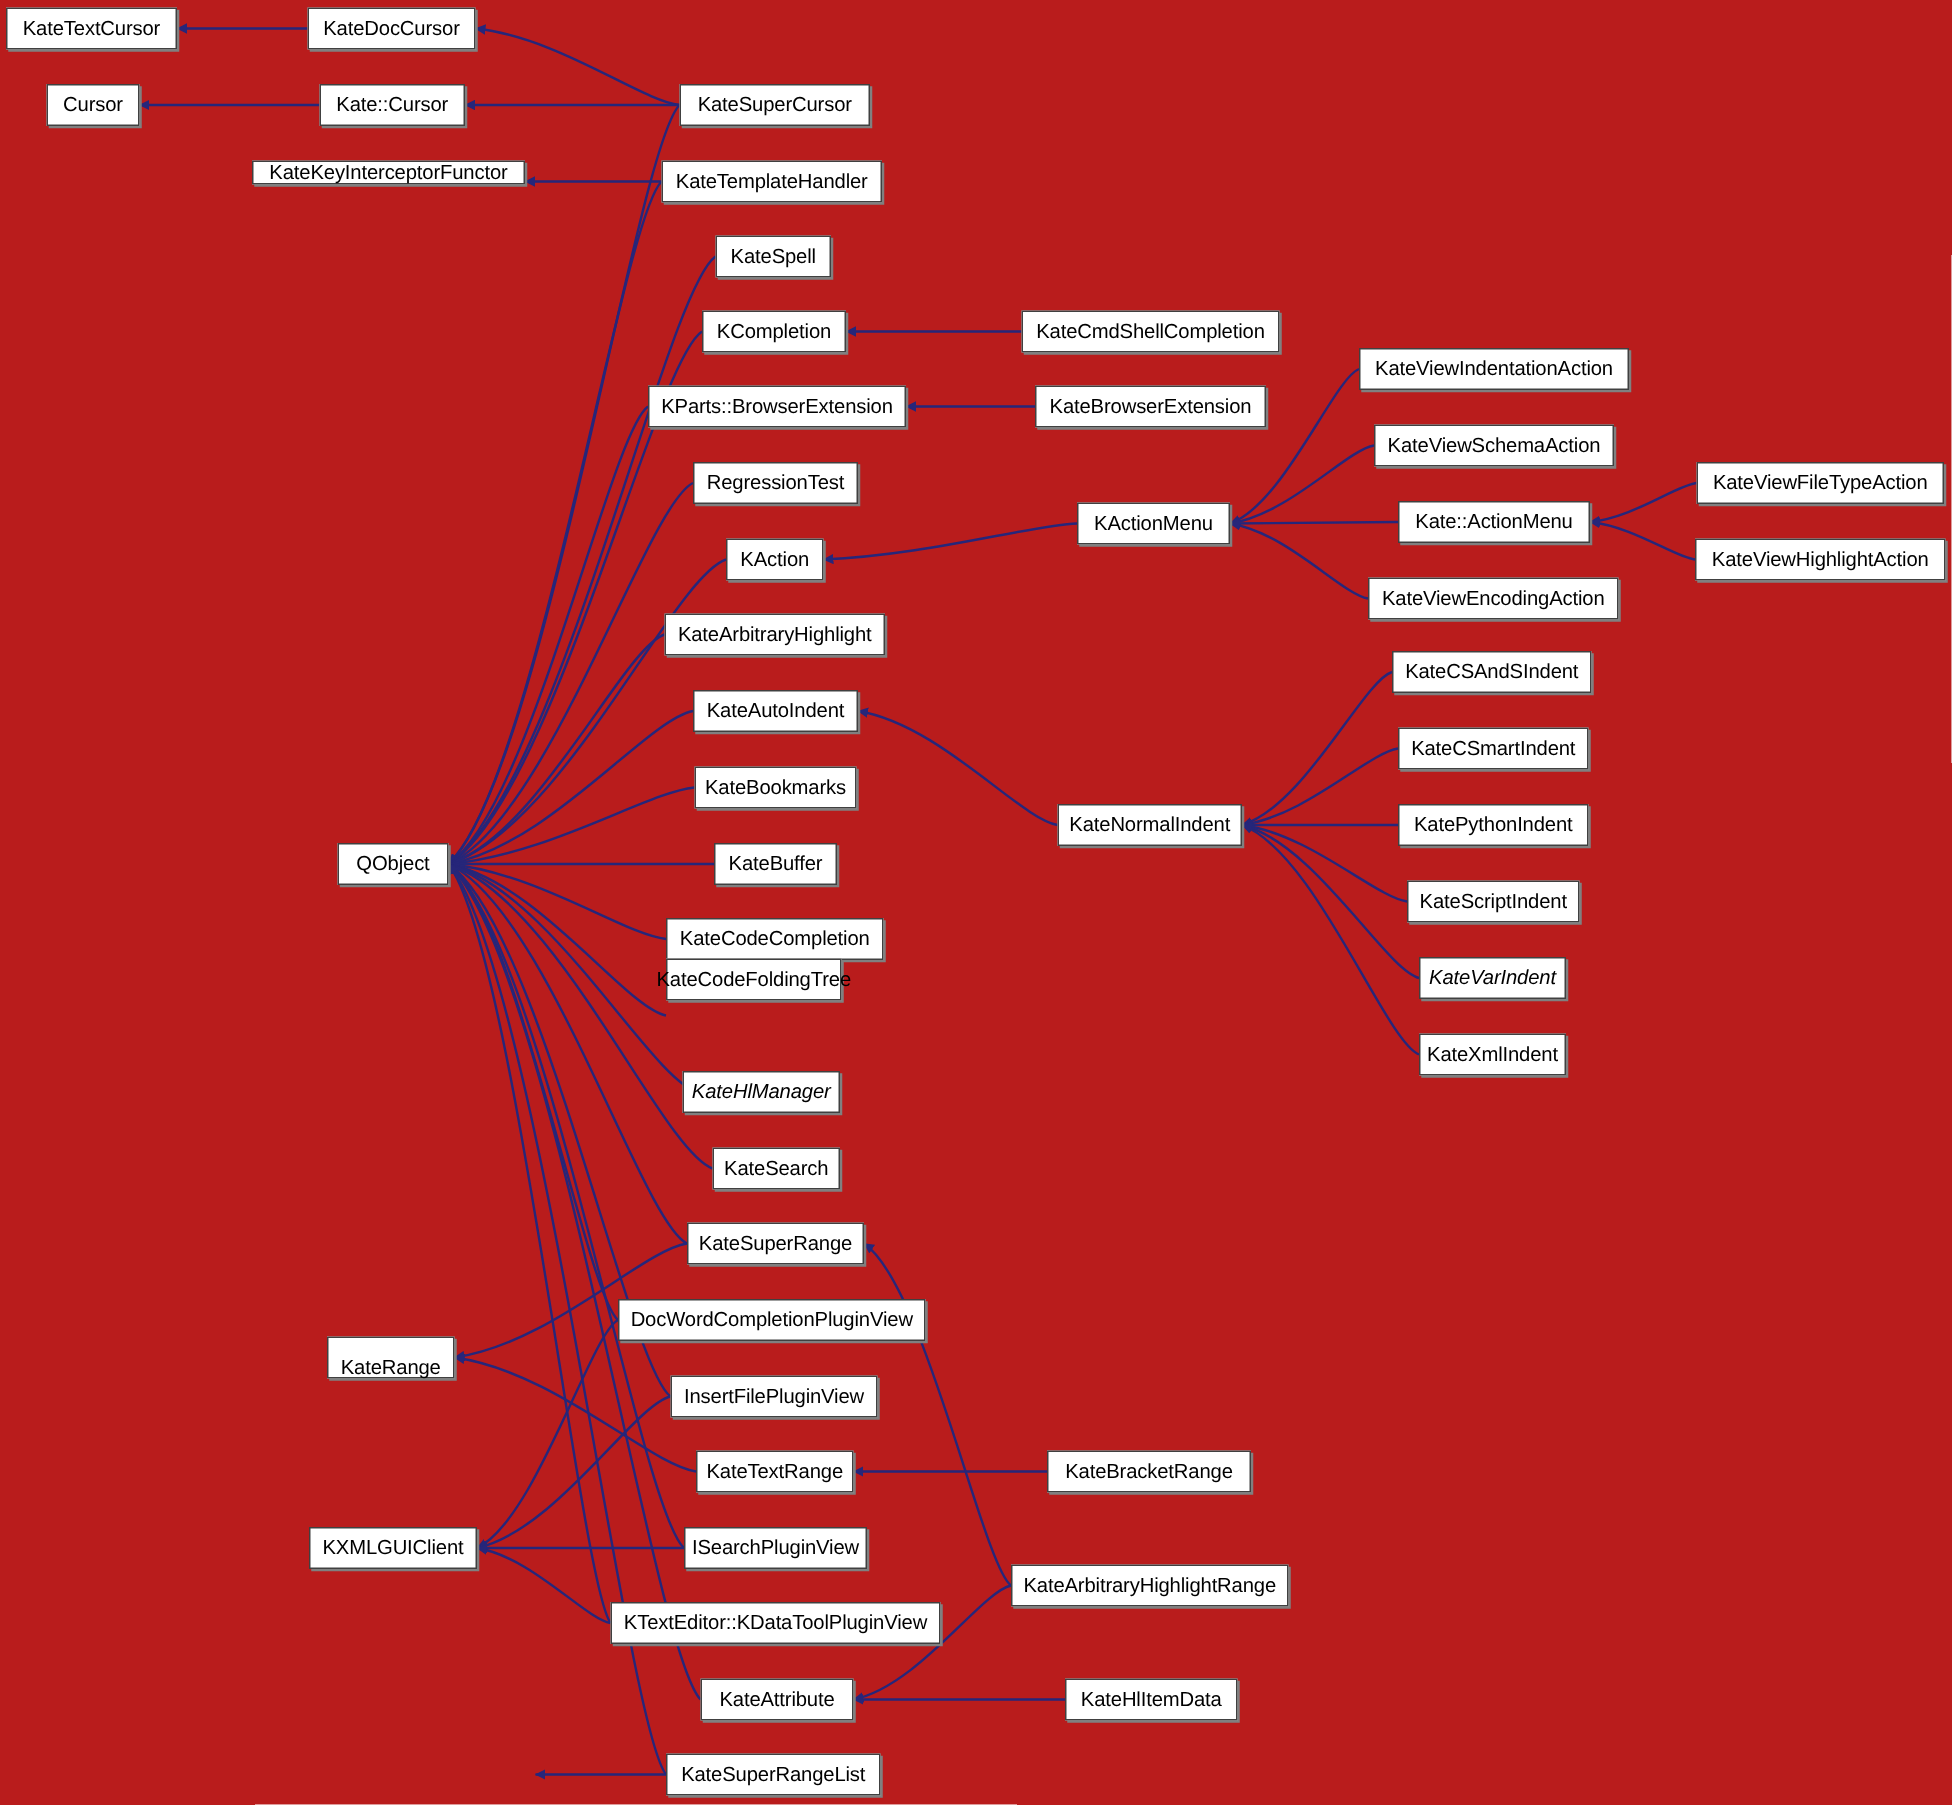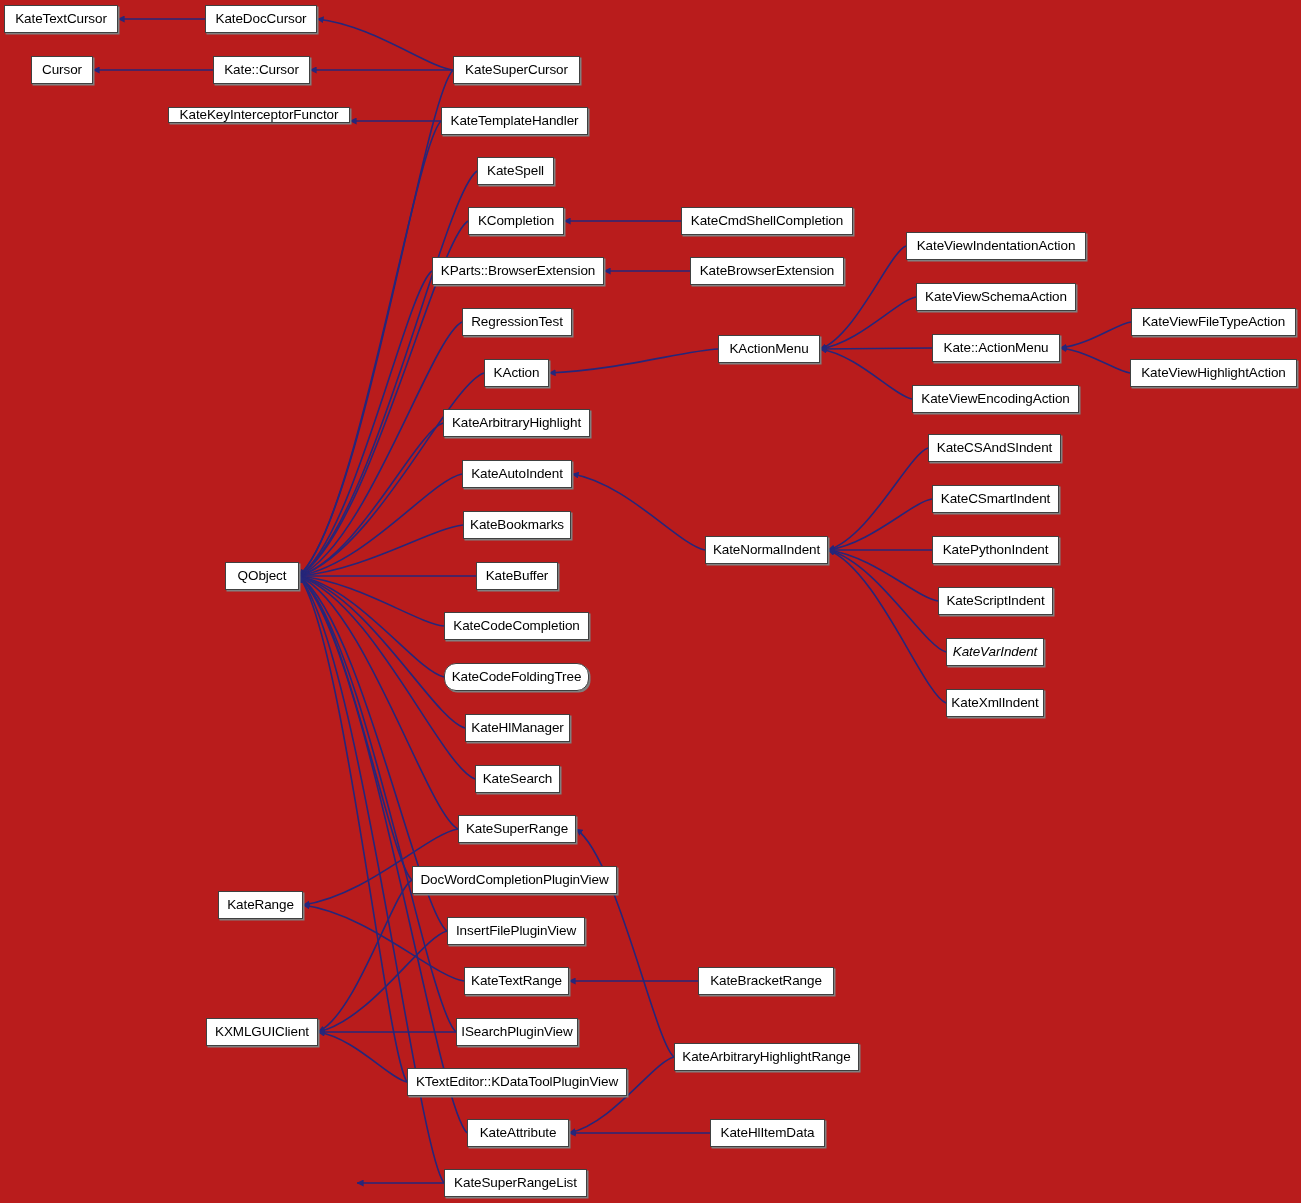--- a/index.html
+++ b/index.html
@@ -184,36 +184,36 @@
     </div>
     <div class="node" style="left: 225px; top: 562px; width: 74px; height: 28px;">
       <span>QObject</span>
     </div>
     <div class="node" style="left: 476px; top: 562px; width: 82px; height: 28px;">
       <span>KateBuffer</span>
     </div>
     <div class="node" style="left: 444px; top: 612px; width: 145px; height: 28px;">
       <span>KateCodeCompletion</span>
     </div>
-    <div class="node" style="left: 444px; top: 663px; width: 145px; height: 28px; border-radius: 12px;">
+    <div class="node" style="left: 444px; top: 639px; width: 117px; height: 28px;">
       <span>KateCodeFoldingTree</span>
     </div>
-    <div class="node" style="left: 465px; top: 714px; width: 105px; height: 28px;">
+    <div class="node" style="left: 455px; top: 714px; width: 105px; height: 28px; font-style: italic;">
       <span>KateHlManager</span>
     </div>
     <div class="node" style="left: 475px; top: 765px; width: 85px; height: 28px;">
       <span>KateSearch</span>
     </div>
     <div class="node" style="left: 458px; top: 815px; width: 118px; height: 28px;">
       <span>KateSuperRange</span>
     </div>
     <div class="node" style="left: 412px; top: 866px; width: 205px; height: 28px;">
       <span>DocWordCompletionPluginView</span>
     </div>
-    <div class="node" style="left: 218px; top: 891px; width: 85px; height: 28px;">
+    <div class="node" style="left: 218px; top: 891px; width: 85px; height: 28px; align-items: flex-end;">
       <span>KateRange</span>
     </div>
     <div class="node" style="left: 447px; top: 917px; width: 138px; height: 28px;">
       <span>InsertFilePluginView</span>
     </div>
     <div class="node" style="left: 464px; top: 967px; width: 105px; height: 28px;">
       <span>KateTextRange</span>
     </div>
     <div class="node" style="left: 698px; top: 967px; width: 136px; height: 28px;">
       <span>KateBracketRange</span>

